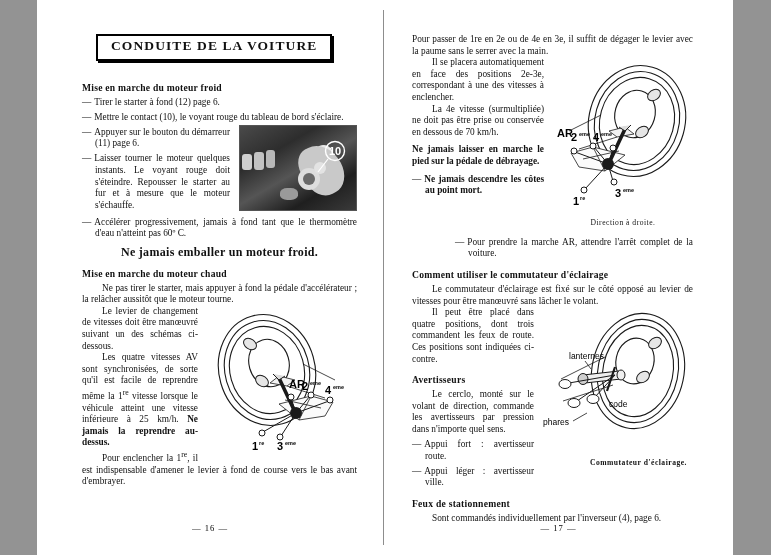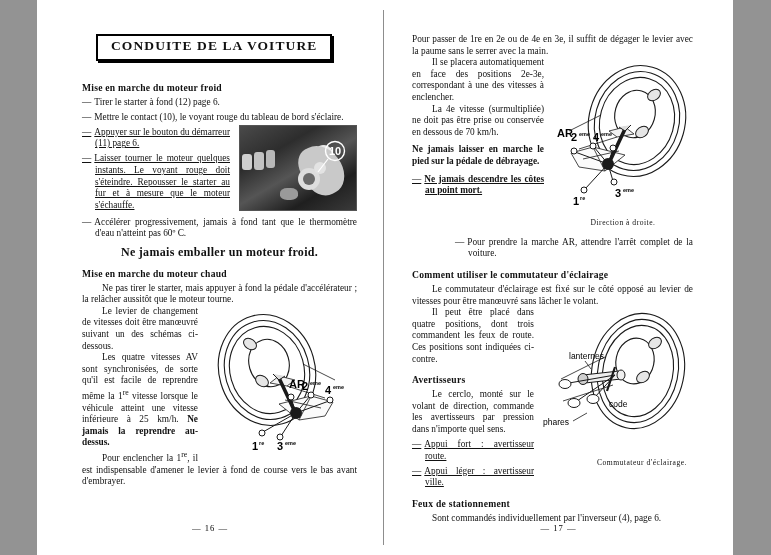--- a/index.html
+++ b/index.html
@@ -90,21 +90,20 @@
     display: block;
     margin: 3.5px 0 0 0;
     padding-left: 13px;
     text-indent: -13px;
     text-align: justify;
   }
   .dash .d { padding-right: 3px; }
   .dash.ind {
     padding-left: 13px;
     text-indent: -13px;
-    text-decoration: underline;
   }
   .centerline {
     text-align: center;
     font-weight: bold;
     margin: 7px 0 2px 0;
     font-size: 12px;
     letter-spacing: .3px;
   }
   b.bd { font-weight: bold; }
 
@@ -376,21 +375,21 @@
           <g font-family="'Liberation Sans',sans-serif" font-size="8.5" fill="#000">
             <text x="26" y="50">lanternes</text>
             <text x="66" y="98">code</text>
             <text x="0" y="116">phares</text>
           </g>
           <g stroke="#1a1a1a" stroke-width="0.8" fill="none">
             <path d="M42 52 L48 60"></path>
             <path d="M30 112 L44 104"></path>
           </g>
         </svg>
-        <div class="caption" style="text-align:right;padding-right:6px;">Commutateur d'éclairage.</div>
+        <div class="caption" style="text-align:right;padding-right:6px;font-weight:bold;">Commutateur d'éclairage.</div>
       </div>
 
       <p class="para tight">Il peut être placé dans quatre positions, dont trois commandent les feux de route. Ces positions sont indiquées ci-contre.</p>
 
       <h3 class="sec">Avertisseurs</h3>
       <p class="para tight">Le cerclo, monté sur le volant de direction, commande les avertisseurs par pression dans n'importe quel sens.</p>
 
       <span class="dash ind"><span class="d">—</span><span>Appui fort : avertisseur route.</span></span>
       <span class="dash ind"><span class="d">—</span><span>Appui léger : avertisseur ville.</span></span>
 

